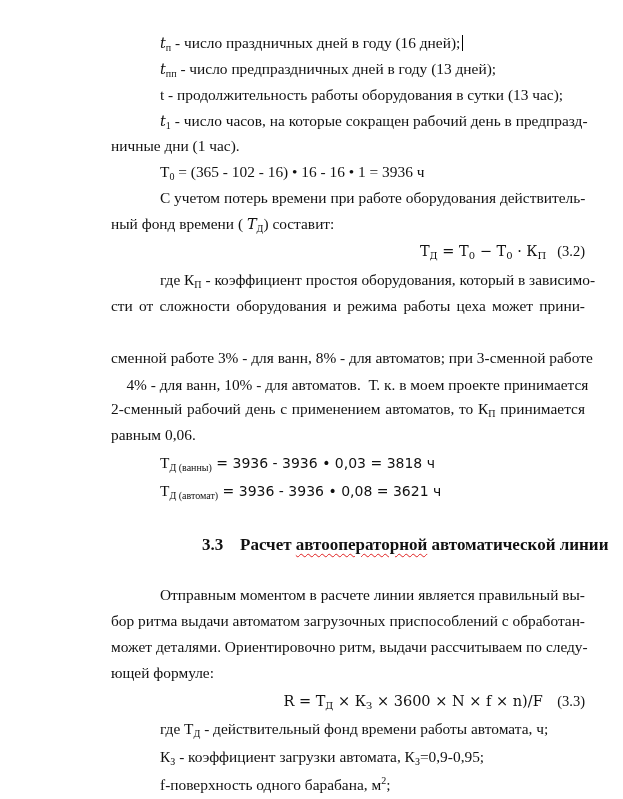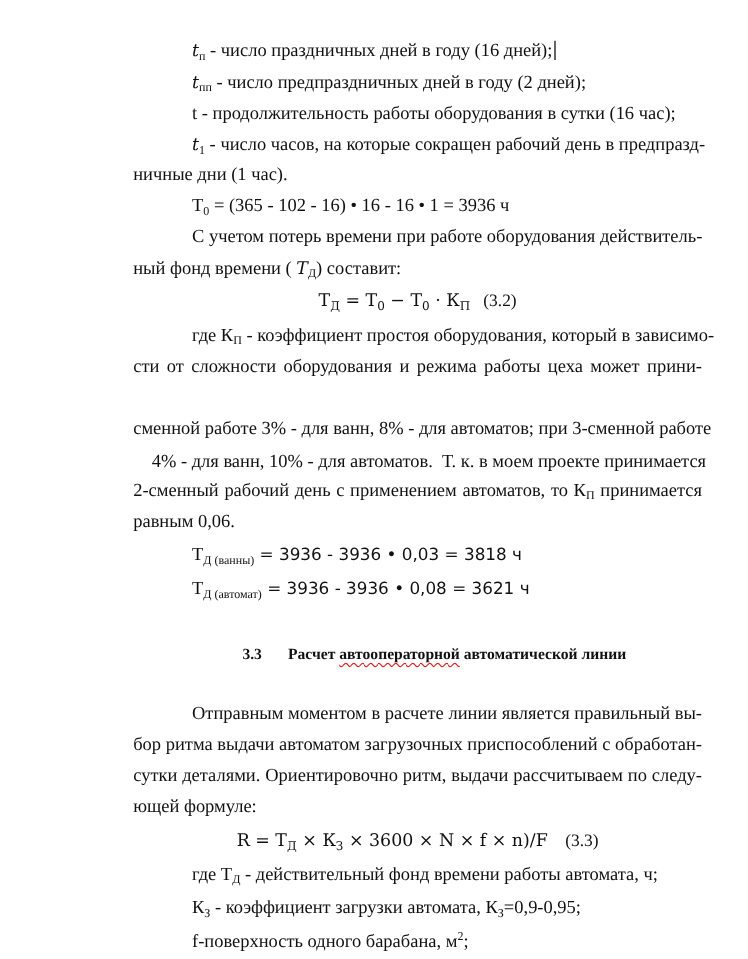--- a/index.html
+++ b/index.html
@@ -3,48 +3,48 @@
 <meta charset="utf-8">
 <style>
   html, body { margin: 0; padding: 0; background: #ffffff; }
   body { width: 623px; height: 799px; overflow: hidden; position: relative;
          font-family: "Liberation Serif", "DejaVu Serif", serif; color: #111; }
   .page { position: absolute; left: 0; top: 0; width: 561px; height: 799px; background: #fff; }
   .line { position: absolute; left: 111px; width: 474px; font-size: 15.4px; line-height: 18px;
           white-space: nowrap; }
   .ind { left: 160px; width: 425px; }
   .just { text-align: justify; text-align-last: justify; }
-  .center { left: 111px; width: 474px; text-align: center; }
+  .center { left: 111px; width: 474px; text-align: right; }
   .it { font-style: italic; }
   sub { font-size: 10px; vertical-align: -3px; line-height: 0; }
   sup { font-size: 10px; vertical-align: 6px; line-height: 0; }
-  .heading { font-weight: bold; font-size: 13px; }
+  .heading { font-weight: bold; font-size: 17px; }
   .heading .num { display: inline-block; width: 38px; }
   .squiggle { text-decoration: underline wavy #e02020; text-decoration-thickness: 1px; text-underline-offset: 3px; }
   .cursor { display: inline-block; width: 1px; height: 16px; background: #000; vertical-align: -3px; margin-left: 2px; }
   .watermark { position: absolute; left: 236px; top: 355px; font-family: "DejaVu Sans", sans-serif;
                font-size: 44px; font-weight: bold; color: rgba(60,190,110,0.55); letter-spacing: -1px; pointer-events: none; }
   .watermark .rest { color: rgba(200,200,200,0.35); font-weight: normal; font-size: 40px; }
   .math { font-family: "DejaVu Serif", serif; font-size: 14.5px; }
 </style>
 </head>
 <body>
 
 <div class="page">
 
   <div class="line ind" style="top:34px">
     <span class="it math">t</span><sub>п</sub><span> - число праздничных дней в году (16 дней);</span><span class="cursor"></span>
   </div>
 
   <div class="line ind" style="top:60px">
-    <span class="it math">t</span><sub>пп</sub><span> - число предпраздничных дней в году (2 дней);</span>
+    <span class="it math">t</span><sub>пп</sub><span> - число предпраздничных дней в году (13 дней);</span>
   </div>
 
   <div class="line ind" style="top:86px">
-    <span>t - продолжительность работы оборудования в сутки (16 час);</span>
+    <span>t - продолжительность работы оборудования в сутки (13 час);</span>
   </div>
 
   <div class="line ind just" style="top:112px">
     <span class="it math">t</span><sub>1</sub><span> - число часов, на которые сокращен рабочий день в предпразд-</span>
   </div>
 
   <div class="line" style="top:137px">
     <span>ничные дни (1 час).</span>
   </div>
 
@@ -101,21 +101,21 @@
     <span class="num">3.3</span><span>Расчет </span><span class="squiggle">автооператорной</span><span> автоматической линии</span>
   </div>
 
   <div class="line just" style="top:612px">
     <span>бор ритма выдачи автоматом загрузочных приспособлений с обработан-</span>
   </div>
   <div class="line ind just" style="top:586px">
     <span>Отправным моментом в расчете линии является правильный вы-</span>
   </div>
   <div class="line just" style="top:638px">
-    <span>сутки деталями. Ориентировочно ритм, выдачи рассчитываем по следу-</span>
+    <span>может деталями. Ориентировочно ритм, выдачи рассчитываем по следу-</span>
   </div>
   <div class="line" style="top:664px">
     <span>ющей формуле:</span>
   </div>
 
   <div class="line center math" style="top:692px">
     <span>R = Т</span><sub>Д</sub><span> × К</span><sub>З</sub><span> × 3600 × N × f × n)/F</span><span style="font-family:'Liberation Serif',serif; white-space:pre">    (3.3)</span>
   </div>
 
   <div class="line ind" style="top:720px">

